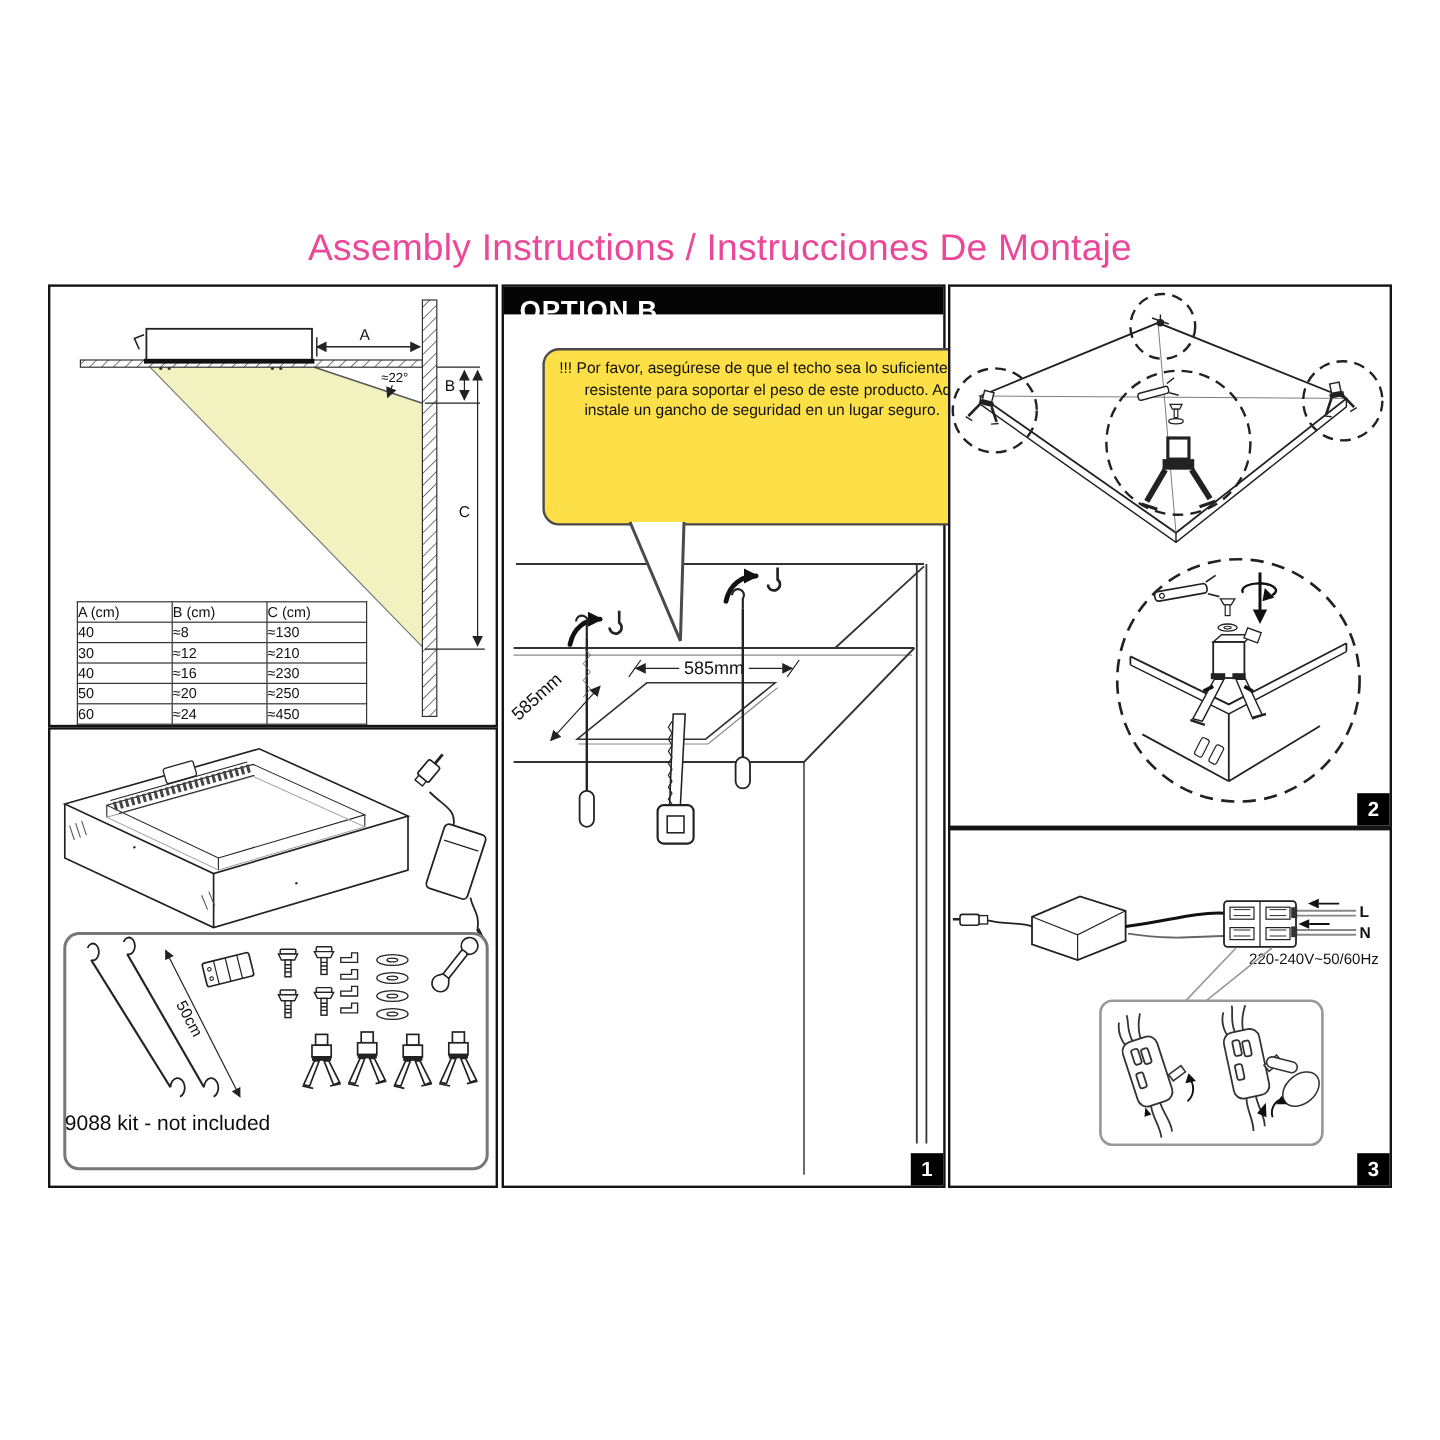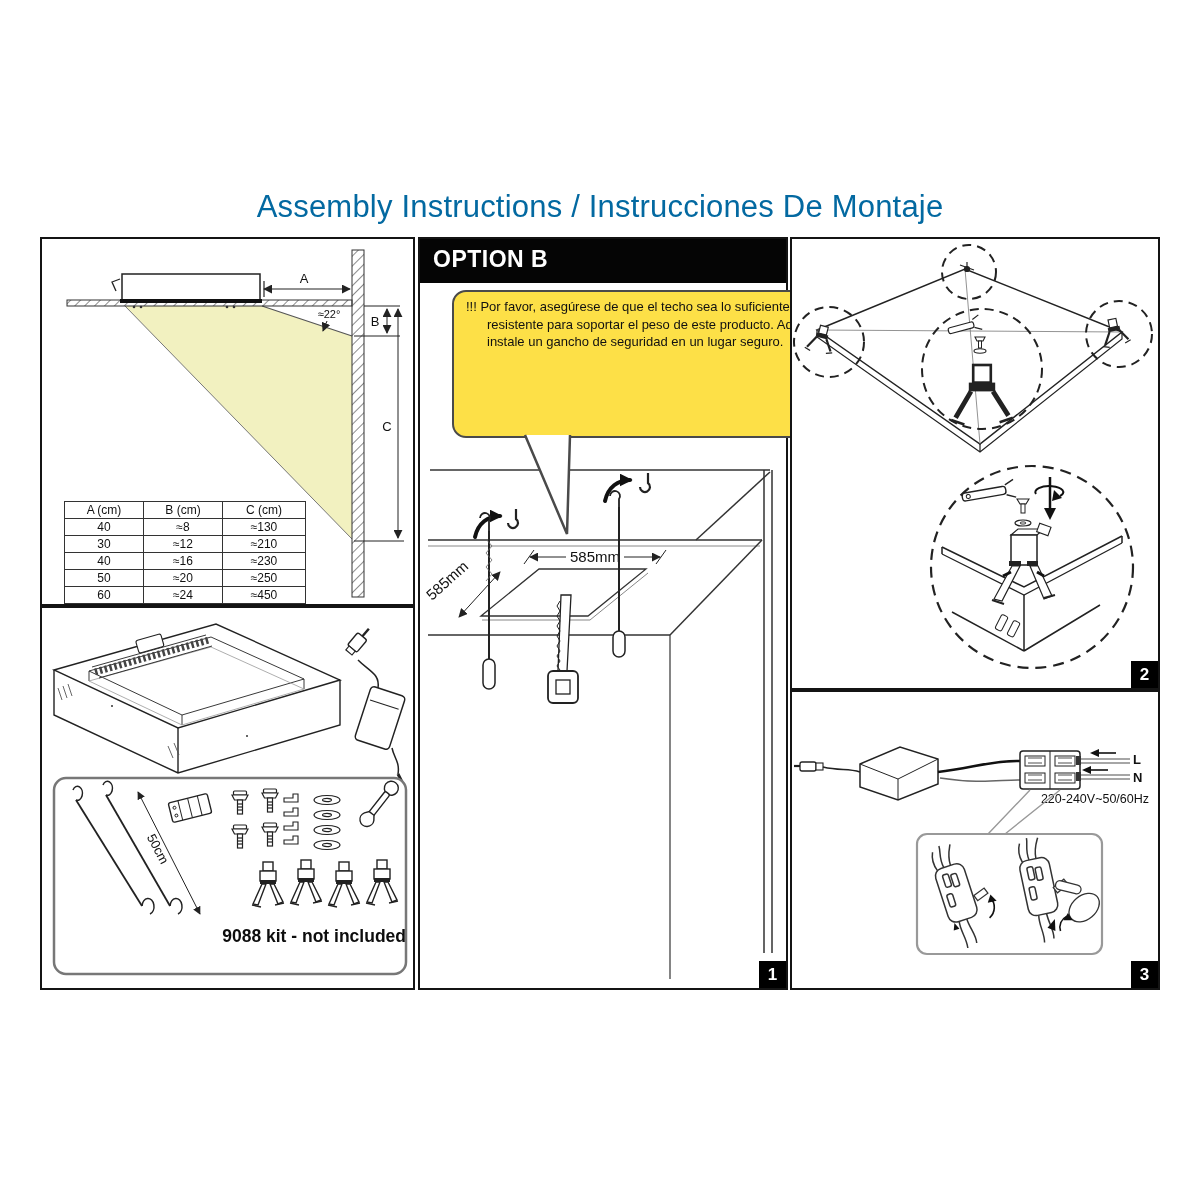--- a/index.html
+++ b/index.html
@@ -1,42 +1,42 @@
 <!DOCTYPE html>
 <html><head>
 <meta charset="utf-8">
 <style>
   html,body{margin:0;padding:0;background:#fff;}
   .page{position:relative;width:1200px;height:1200px;background:#fff;overflow:hidden;
         font-family:"Liberation Sans",sans-serif;color:#111;}
   .title{position:absolute;left:0;top:189px;width:100%;text-align:center;
-         font-size:31px;color:#0369a1;letter-spacing:0.2px;}
+         font-size:31px;color:#ec4899;letter-spacing:0.2px;}
   .panel{position:absolute;border:2.5px solid #141414;background:#fff;box-sizing:border-box;}
   #p1{left:40px;top:237px;width:375px;height:369px;}
   #p2{left:40px;top:606px;width:375px;height:384px;}
   #p3{left:418px;top:237px;width:370px;height:753px;}
   #p4{left:790px;top:237px;width:370px;height:453px;}
   #p5{left:790px;top:690px;width:370px;height:300px;}
   .panel svg{position:absolute;left:0;top:0;}
   svg text{font-family:"Liberation Sans",sans-serif;fill:#111;}
   .badge{position:absolute;right:0;bottom:0;width:27px;height:27px;background:#000;color:#fff;
          display:flex;align-items:center;justify-content:center;font-size:17px;font-weight:bold;}
-  .optionb{position:absolute;left:0;top:0;right:0;height:44px;background:#050505;color:#fff;
+  .optionb{position:absolute;left:0;top:0;right:0;height:23px;background:#050505;color:#fff;
            font-size:23px;font-weight:bold;line-height:40px;padding-left:13px;box-sizing:border-box;
            letter-spacing:0.5px;}
   .bubble{position:absolute;left:32px;top:51px;width:388px;height:148px;border:2.5px solid #4a4a4a;
           border-radius:14px;box-sizing:border-box;padding:6px 9px 4px 12px;background:#fde047;
           font-size:13px;line-height:17.6px;}
   .wtext{padding-left:21px;text-indent:-21px;}
   .wtext.en{font-style:italic;}
   .spec{position:absolute;left:22px;top:262px;border-collapse:collapse;}
   .spec td{border:1.3px solid #333;width:78px;height:16px;padding:0;font-size:12px;
-           text-align:center;font-weight:normal;}
+           text-align:left;font-weight:normal;}
   .spec td:last-child{width:82px;margin-left:26px;}
-  .kitnote{position:absolute;left:12px;width:352px;text-align:right;font-size:17.5px;color:#0d0d0d;font-weight:bold;}
+  .kitnote{position:absolute;left:12px;width:352px;text-align:left;font-size:17.5px;color:#0d0d0d;}
 </style>
 </head>
 <body>
 
 <div class="page">
 
   <div class="title">Assembly Instructions / Instrucciones De Montaje</div>
 
   <div class="panel" id="p1">
     <svg width="370" height="364" viewBox="0 0 370 364">

